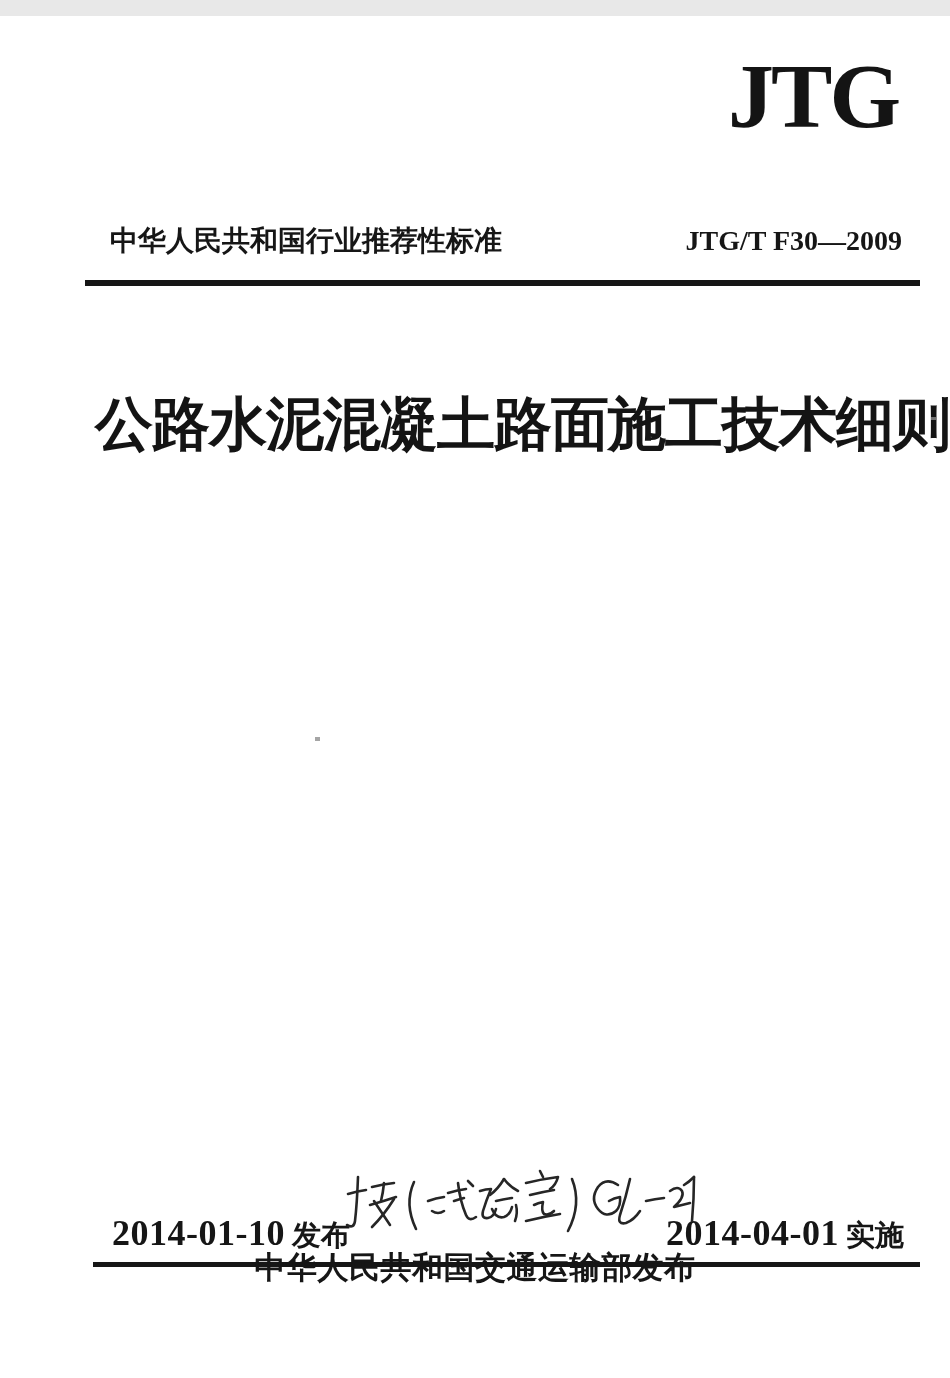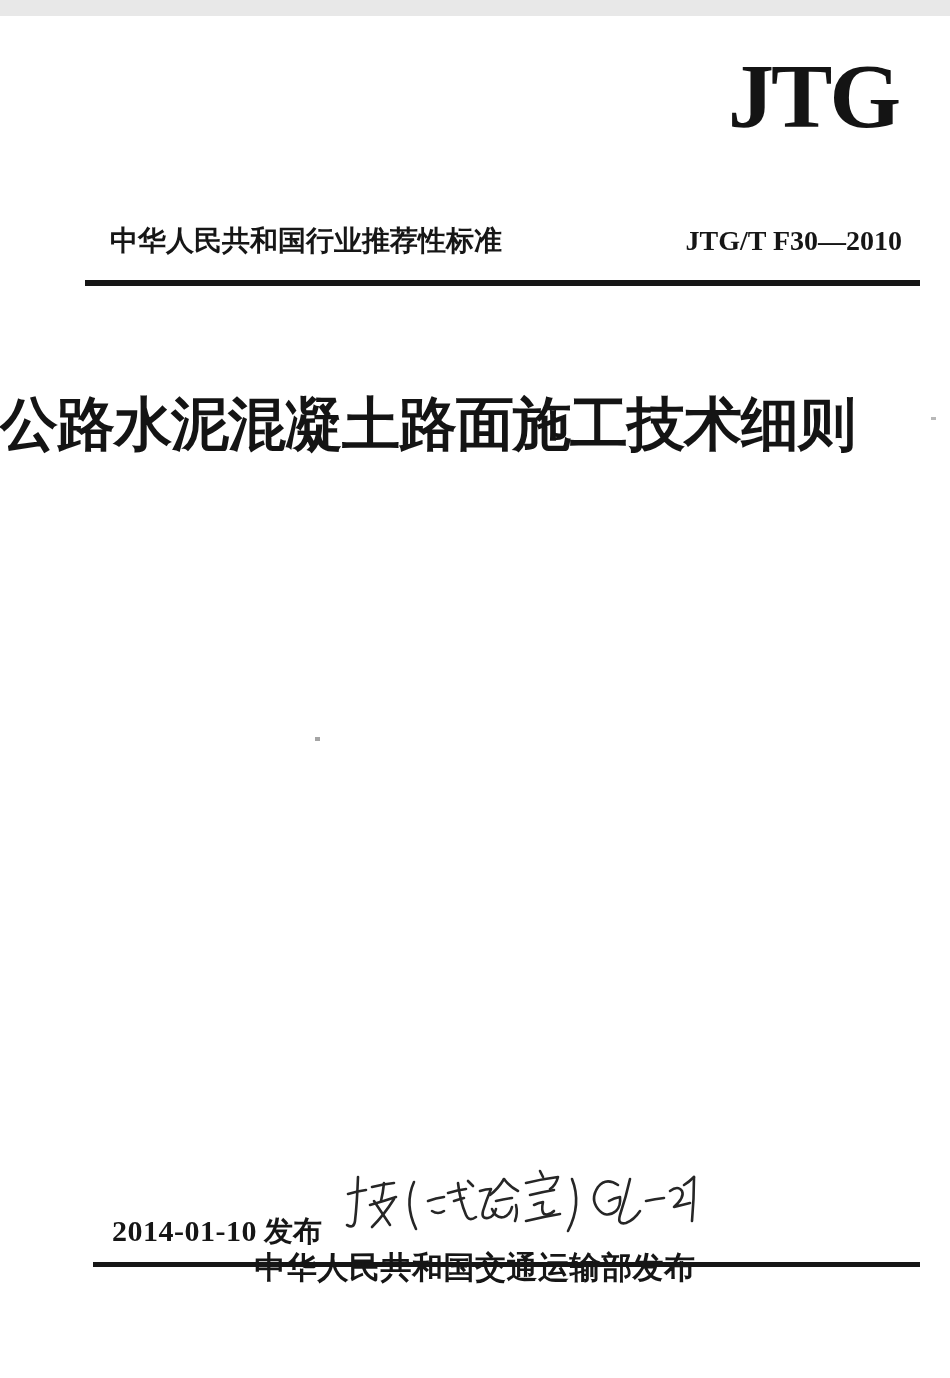--- a/index.html
+++ b/index.html
@@ -60,21 +60,21 @@
     height: 6px;
     background: #161616;
   }
 
   
   .title-zh {
     position: absolute;
     top: 370px;
     left: 0;
     width: 100%;
-    text-align: left;
+    text-align: right;
     font-family: "Liberation Serif", "DejaVu Serif", serif;
     font-weight: 700;
     font-size: 58px;
     letter-spacing: -1px;
     color: #141414;
     white-space: nowrap;
   }
   .title-en {
     position: absolute;
     top: 523px;
@@ -112,21 +112,21 @@
     left: 112px;
     right: 46px;
     display: flex;
     justify-content: space-between;
     align-items: baseline;
   }
   .date-group { white-space: nowrap; }
   .date-num {
     font-family: "Liberation Serif", "DejaVu Serif", serif;
     font-weight: 700;
-    font-size: 30px;
+    font-size: 36px;
     letter-spacing: 0.5px;
     color: #161616;
   }
   .date-label {
     font-family: Liberation Sans, sans-serif;
     font-weight: 700;
     font-size: 29px;
     margin-left: 7px;
     color: #161616;
   }
@@ -172,33 +172,36 @@
 </style>
 </head>
 <body>
 
 <div class="page">
 
   <div class="jtg-logo">JTG</div>
 
   <div class="header-row">
     <span class="standard-type">中华人民共和国行业推荐性标准</span>
-    <span class="standard-number">JTG/T F30—2010</span>
+    <span class="standard-number">JTG/T F30—2009</span>
   </div>
 
   <div class="header-rule"></div>
 
   <div class="title-zh">公路水泥混凝土路面施工技术细则</div>
 
   <div class="speck-a"></div>
   <div class="speck-b"></div>
 
   <div class="dates-row">
     <span class="date-group">
       <span class="date-num">2014-01-10</span><span class="date-label">发布</span>
+    </span>
+    <span class="date-group">
+      <span class="date-num">2014-04-01</span><span class="date-label">实施</span>
     </span>
   </div>
 
   <svg class="handwriting" viewBox="0 0 372 95" xmlns="http://www.w3.org/2000/svg" aria-label="技(试验室) GL-21">
 
     <path d="M20 45 Q30 42 38 41"></path>
     <path d="M30 28 Q29 55 27 72 Q26 80 19 76"></path>
     <path d="M44 38 Q56 35 66 34"></path>
     <path d="M56 34 Q55 44 53 52"></path>
     <path d="M42 56 Q56 52 68 48"></path>

